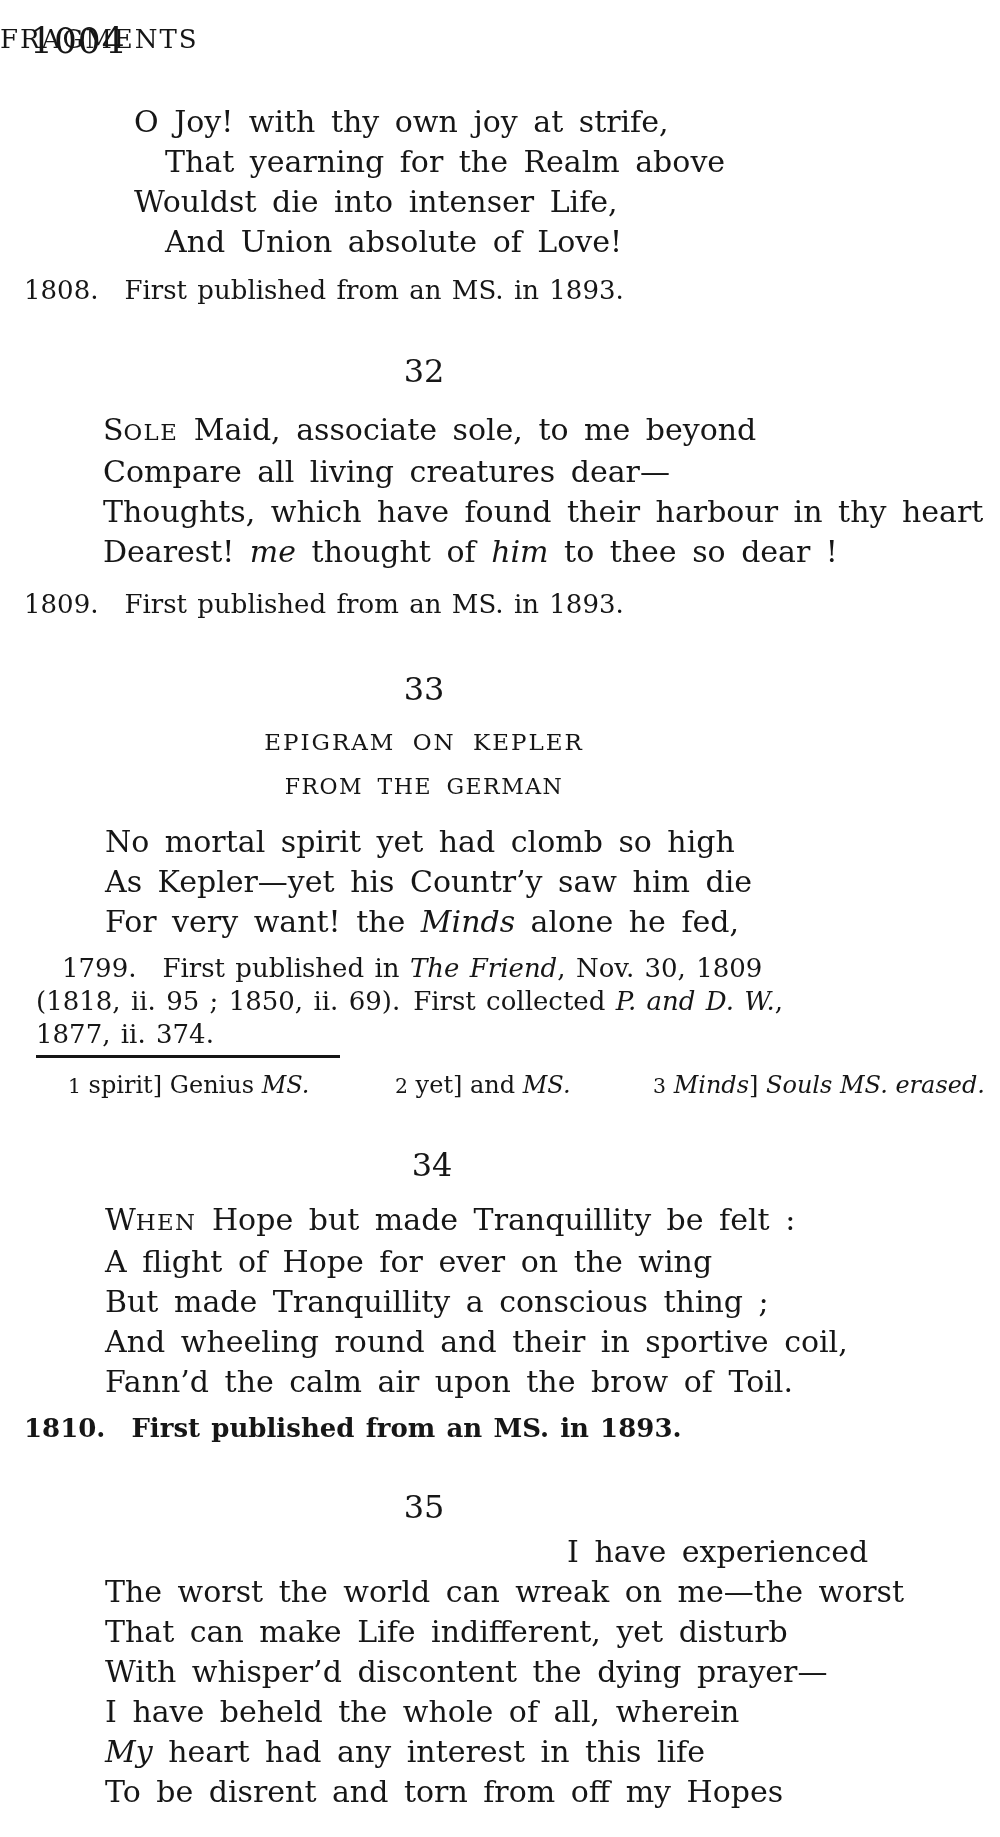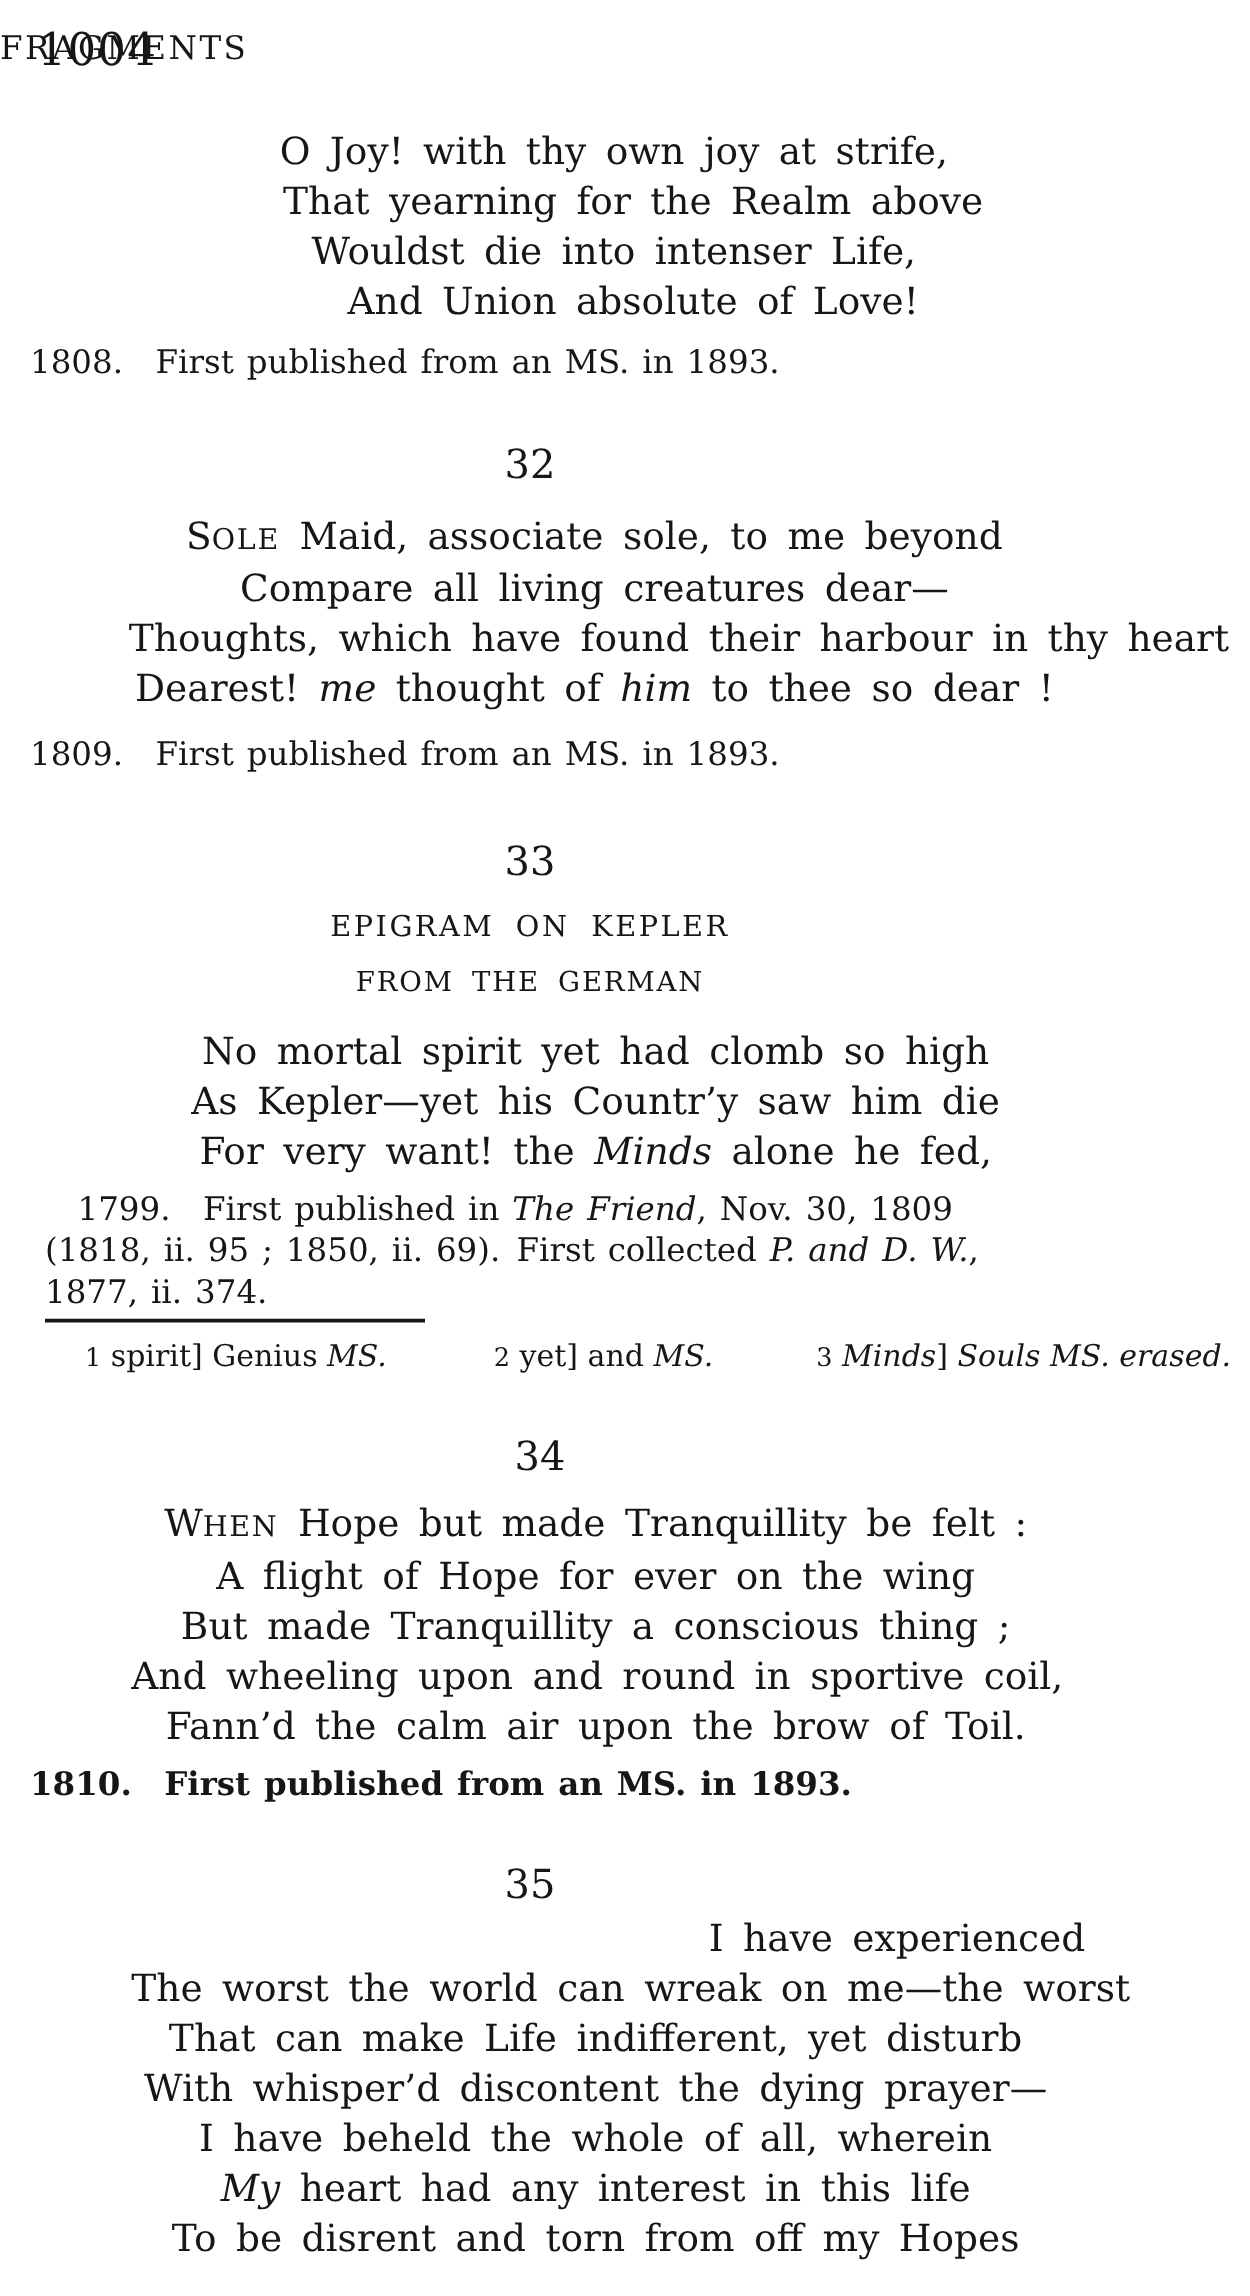--- a/index.html
+++ b/index.html
@@ -32,21 +32,20 @@
     position: absolute; left: 0; right: 0; top: 24px;
     text-align: left; font-size: 26px; letter-spacing: 2px;
   }
 
   
   .stanza {
     font-size: 30px;
     line-height: 40px;
     word-spacing: 0.2em;
     white-space: nowrap;
-    text-align: center;
   }
   .poem-line.ind-1 { margin-left: 31px; }
   .poem-line.ind-r { margin-left: 462px; }
 
   .section-number { text-align: center; font-size: 32px; line-height: 38px; }
   .poem-title {
     text-align: center; font-size: 23px; line-height: 40px;
     letter-spacing: 2px; word-spacing: 8px;
   }
   .poem-subtitle {
@@ -147,21 +146,21 @@
       <span class="fn-entry" id="fn3"><span class="s-fn-num">3</span><span> </span><span class="s-i">Minds</span><span>] </span><span class="s-i">Souls MS. erased.</span></span>
     </div>
   </section>
 
   <section>
     <h2 class="section-number" id="num34">34</h2>
     <div class="stanza" id="stanza34">
         <div class="poem-line ind-0"><span>W</span><span class="s-sc">HEN</span><span> Hope but made Tranquillity be felt :</span></div>
         <div class="poem-line ind-0"><span>A flight of Hope for ever on the wing</span></div>
         <div class="poem-line ind-0"><span>But made Tranquillity a conscious thing ;</span></div>
-        <div class="poem-line ind-0"><span>And wheeling upon and round in sportive coil,</span></div>
+        <div class="poem-line ind-0"><span>And wheeling round and their in sportive coil,</span></div>
         <div class="poem-line ind-0"><span>Fann’d the calm air upon the brow of Toil.</span></div>
       </div>
     <p class="note" id="note34"><span>1810. First published from an MS. in 1893.</span></p>
   </section>
 
   <section>
     <h2 class="section-number" id="num35">35</h2>
     <div class="stanza" id="stanza35">
         <div class="poem-line ind-r"><span>I have experienced</span></div>
         <div class="poem-line ind-0"><span>The worst the world can wreak on me—the worst</span></div>

